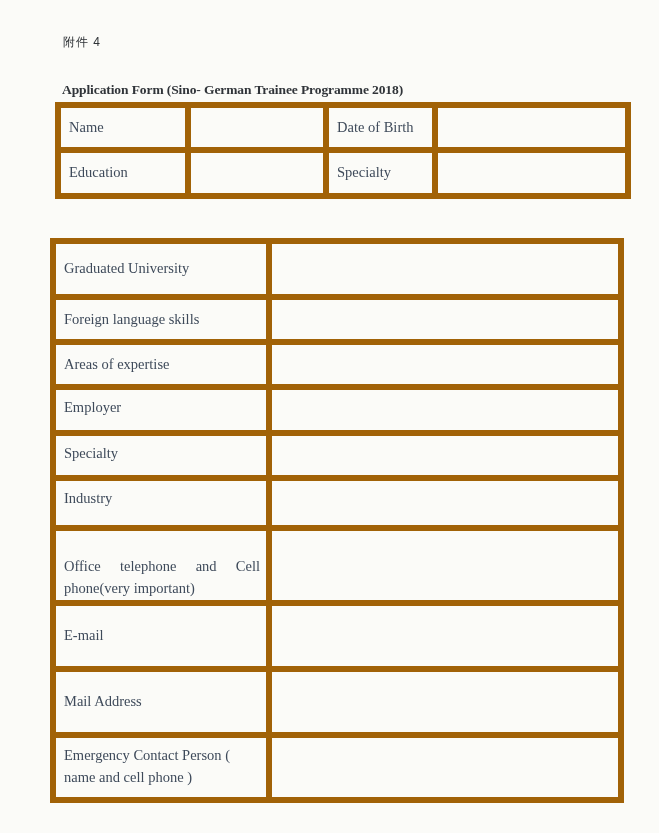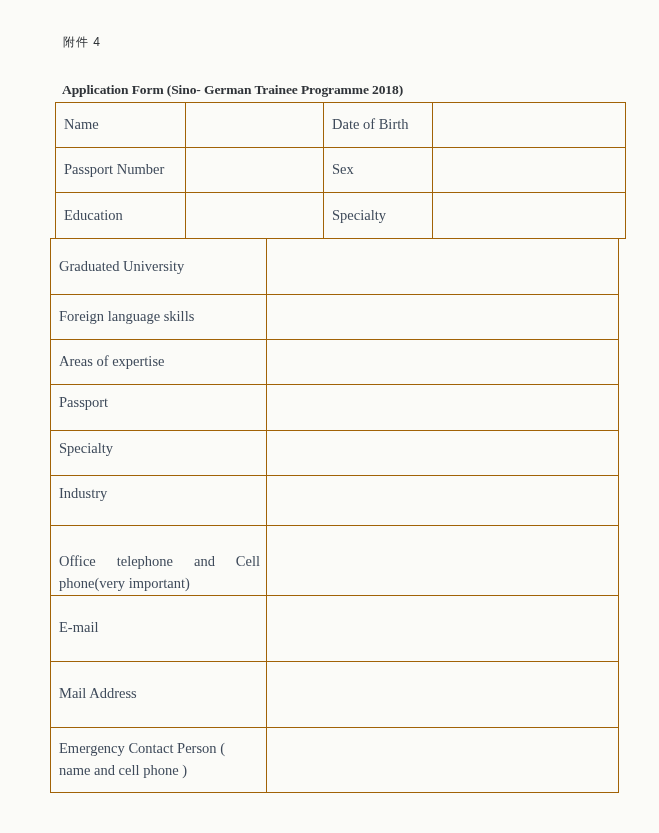--- a/index.html
+++ b/index.html
@@ -18,21 +18,21 @@
     font-size:12px;color:#2e3236;letter-spacing:1px;
   }
   .form-title{
     position:absolute;left:62px;top:82px;
     font-family:Liberation Serif, serif;
     font-size:13.5px;font-weight:bold;color:#303439;letter-spacing:-0.1px;
     white-space:nowrap;
   }
   table{border-collapse:collapse;table-layout:fixed;position:absolute;}
   td{
-    border:1px solid #a16207;
+    border:6px solid #a16207;
     font-size:14.5px;color:#3e4a5a;
     padding:0 6px 0 8px;vertical-align:middle;
     line-height:1.5;
     overflow:hidden;
   }
   .info-table{left:55px;top:102px;width:570px;}
   .info-table{border:1px solid #6e767d;}
   .detail-table{left:50px;top:238px;width:568px;border:1px solid #6e767d;}
   tr.h45{height:45px;} tr.h46{height:46px;} tr.h47{height:56px;}
   tr.h41{height:45px;} tr.h50{height:50px;}
@@ -56,26 +56,20 @@
       <col style="width:109px">
       <col style="width:193px">
     </colgroup>
   <tbody>
       <tr class="h45">
     <td>Name</td>
     <td></td>
     <td>Date of Birth</td>
     <td></td>
   </tr>
-  <tr class="h45">
-    <td>Passport Number</td>
-    <td></td>
-    <td>Sex</td>
-    <td></td>
-  </tr>
   <tr class="h46">
     <td>Education</td>
     <td></td>
     <td>Specialty</td>
     <td></td>
   </tr>
 </tbody>
   </table>
 
 <table class="detail-table">
@@ -90,21 +84,21 @@
   </tr>
   <tr class="h45">
     <td>Foreign language skills</td>
     <td></td>
   </tr>
   <tr class="h41">
     <td>Areas of expertise</td>
     <td></td>
   </tr>
   <tr class="h46">
-    <td class="vtop">Passport</td>
+    <td class="vtop">Employer</td>
     <td></td>
   </tr>
   <tr class="h45">
     <td class="vtop">Specialty</td>
     <td></td>
   </tr>
   <tr class="h50">
     <td class="vtop">Industry</td>
     <td></td>
   </tr>

